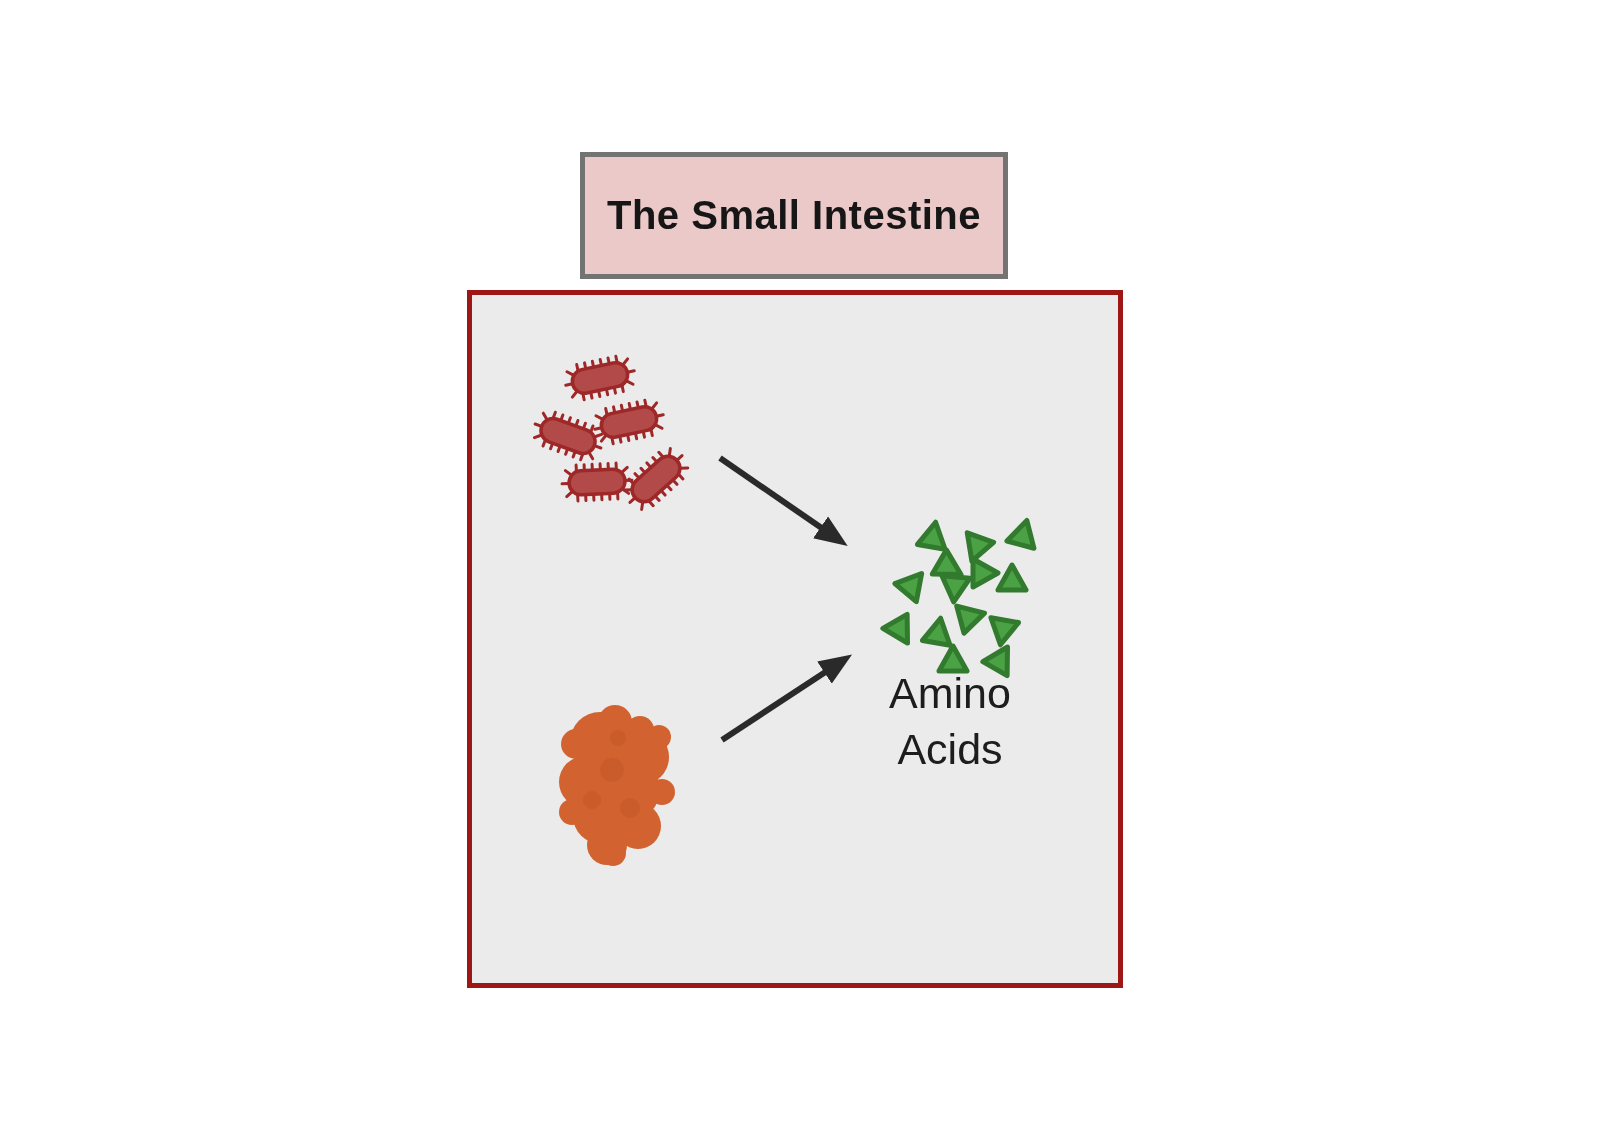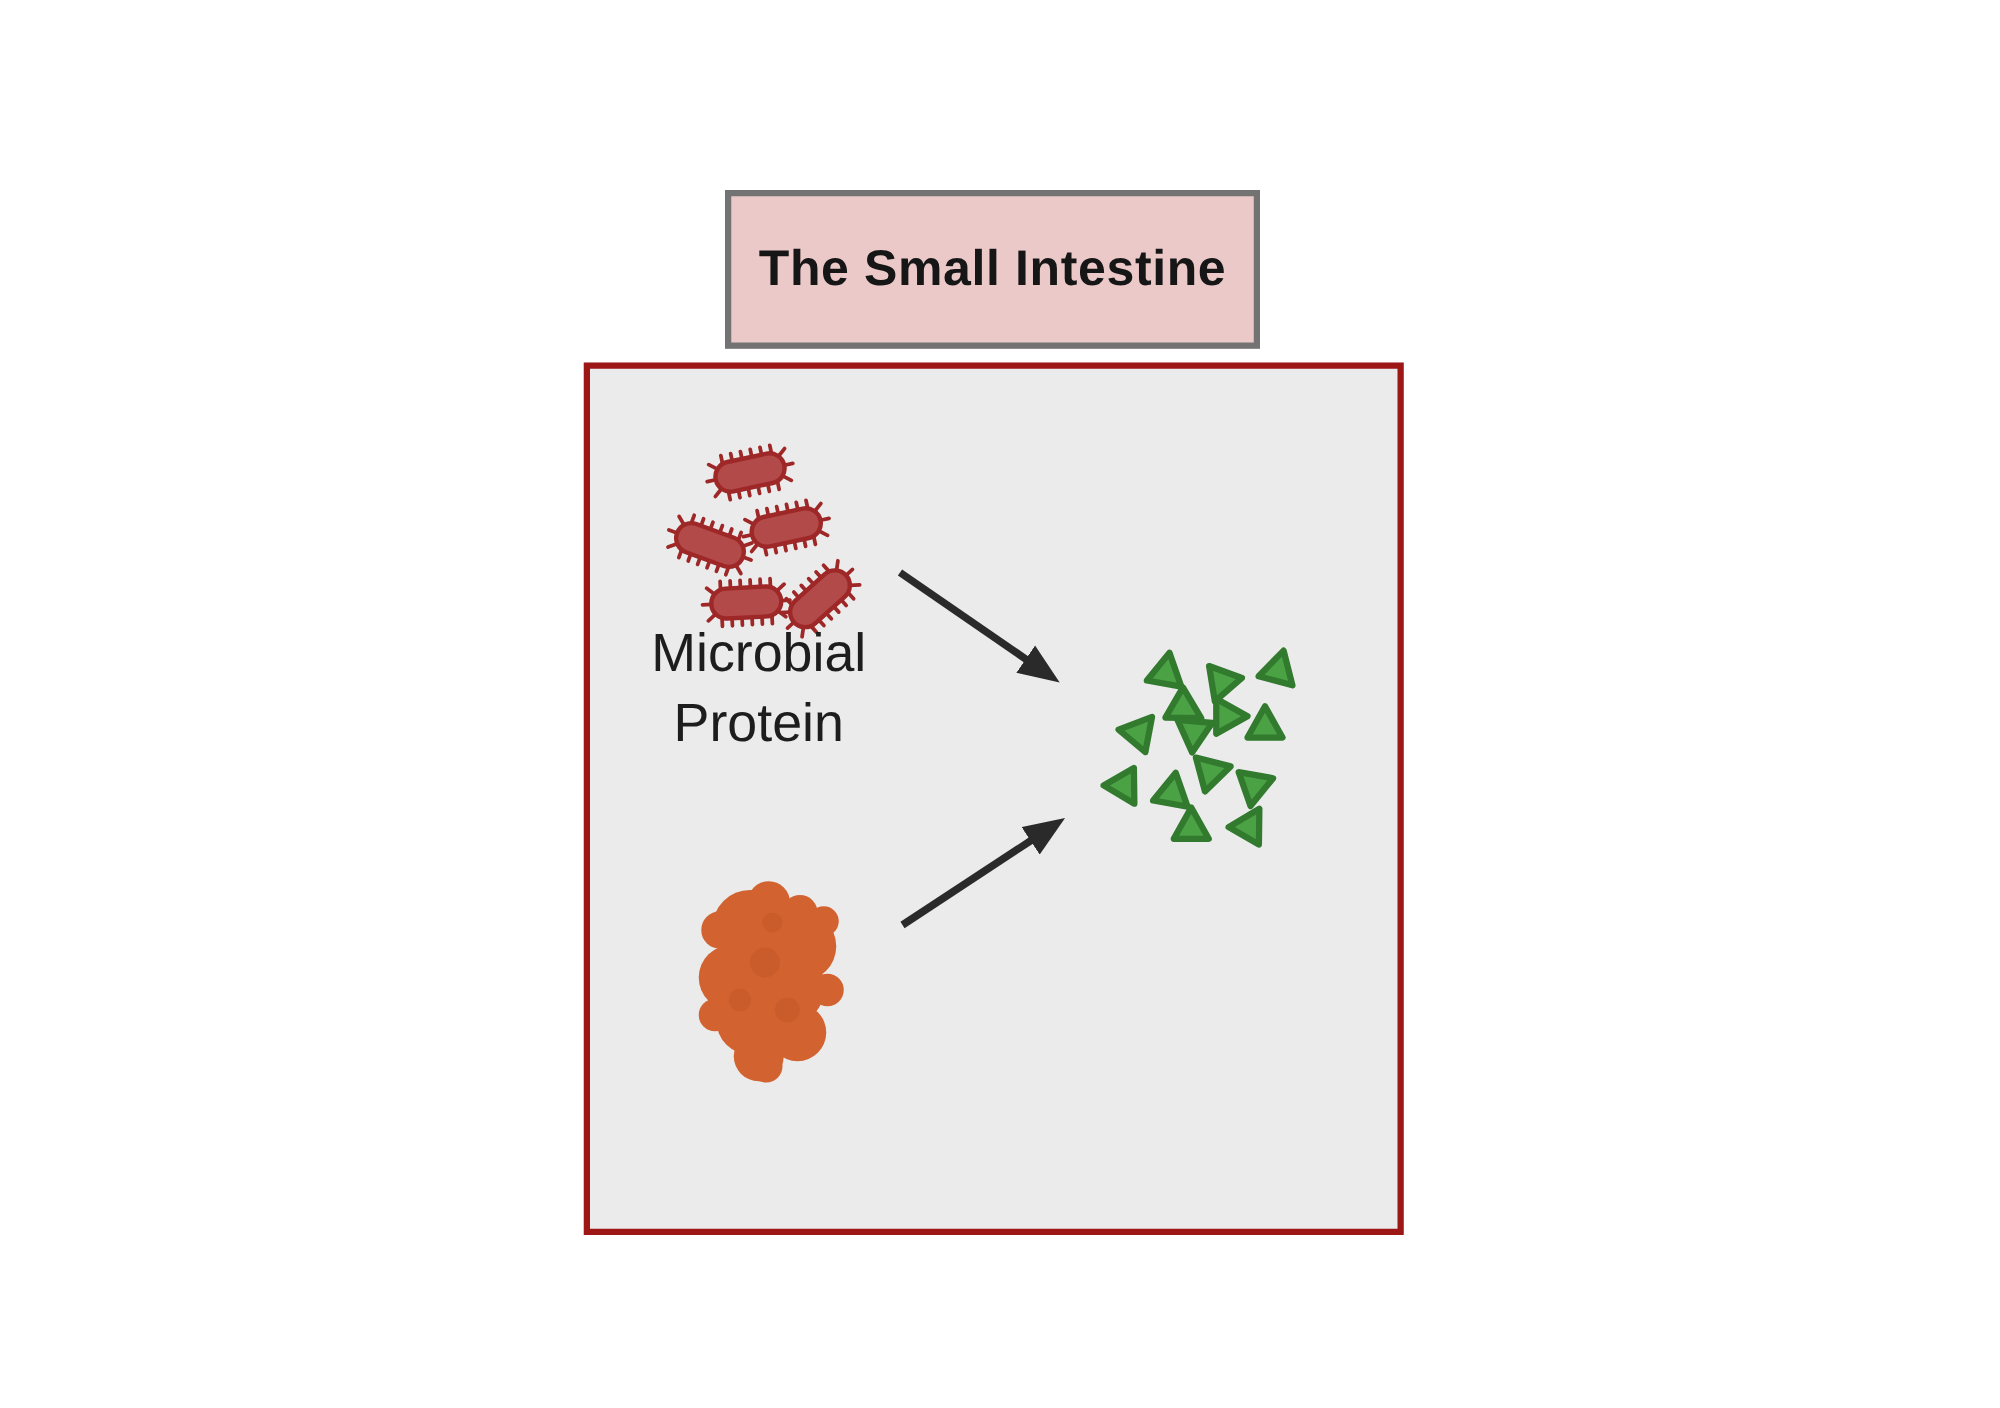--- a/index.html
+++ b/index.html
@@ -123,15 +123,15 @@
       <use href="#tri" transform="translate(1003,630) rotate(190)"></use>
       <use href="#tri" transform="translate(953,661) rotate(0)"></use>
       <use href="#tri" transform="translate(1000,660) rotate(30)"></use>
     </g>
 
     <line x1="720" y1="458" x2="826" y2="531" stroke="#2a2a2a" stroke-width="6" marker-end="url(#arrowhead)"></line>
 
     <line x1="722" y1="740" x2="830" y2="669" stroke="#2a2a2a" stroke-width="6" marker-end="url(#arrowhead)"></line>
   </svg>
 
-  <div class="node-label label-microbial">Microbial Protein</div>
+  <div class="node-label label-amino">Amino Acids</div>
 
 </div>
 
 </body></html>

